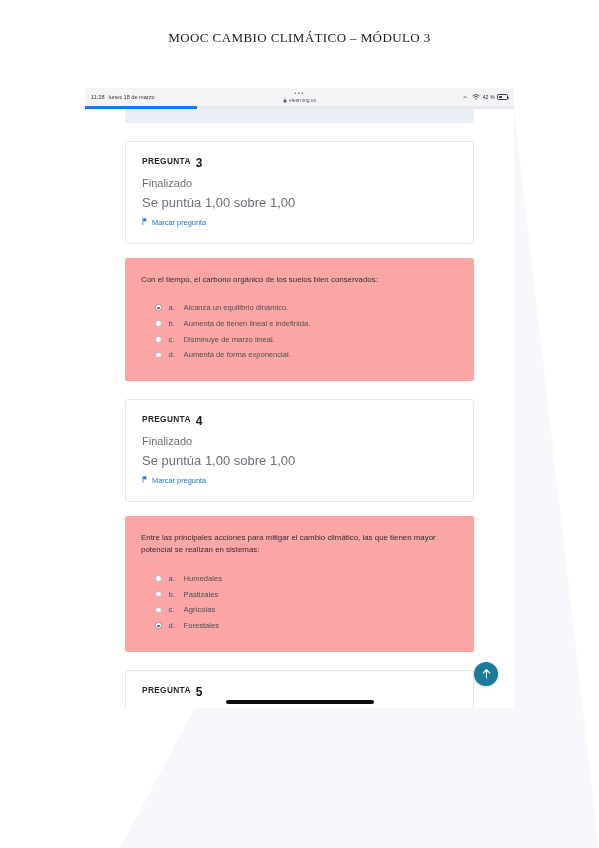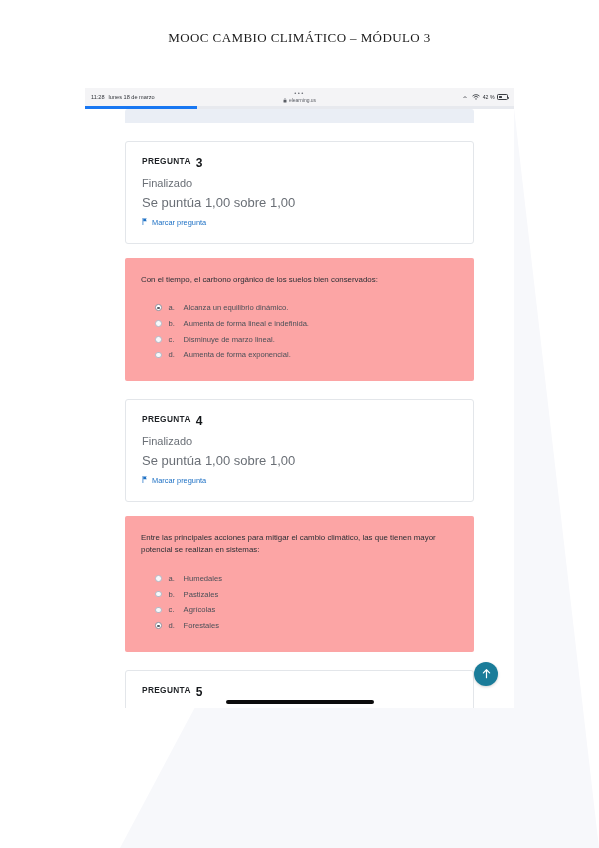--- a/index.html
+++ b/index.html
@@ -240,21 +240,21 @@
       <div class="qtext">Con el tiempo, el carbono orgánico de los suelos bien conservados:</div>
       <div class="opts">
         <div class="opt">
           <span class="radio sel"></span>
           <span class="opt-key">a.</span>
           <span class="opt-txt">Alcanza un equilibrio dinámico.</span>
         </div>
         <div class="opt">
           <span class="radio"></span>
           <span class="opt-key">b.</span>
-          <span class="opt-txt">Aumenta de forma lineal e indefinida.</span>
+          <span class="opt-txt">Aumenta de tienen lineal e indefinida.</span>
         </div>
         <div class="opt">
           <span class="radio"></span>
           <span class="opt-key">c.</span>
           <span class="opt-txt">Disminuye de marzo lineal.</span>
         </div>
         <div class="opt">
           <span class="radio"></span>
           <span class="opt-key">d.</span>
           <span class="opt-txt">Aumenta de forma exponencial.</span>

